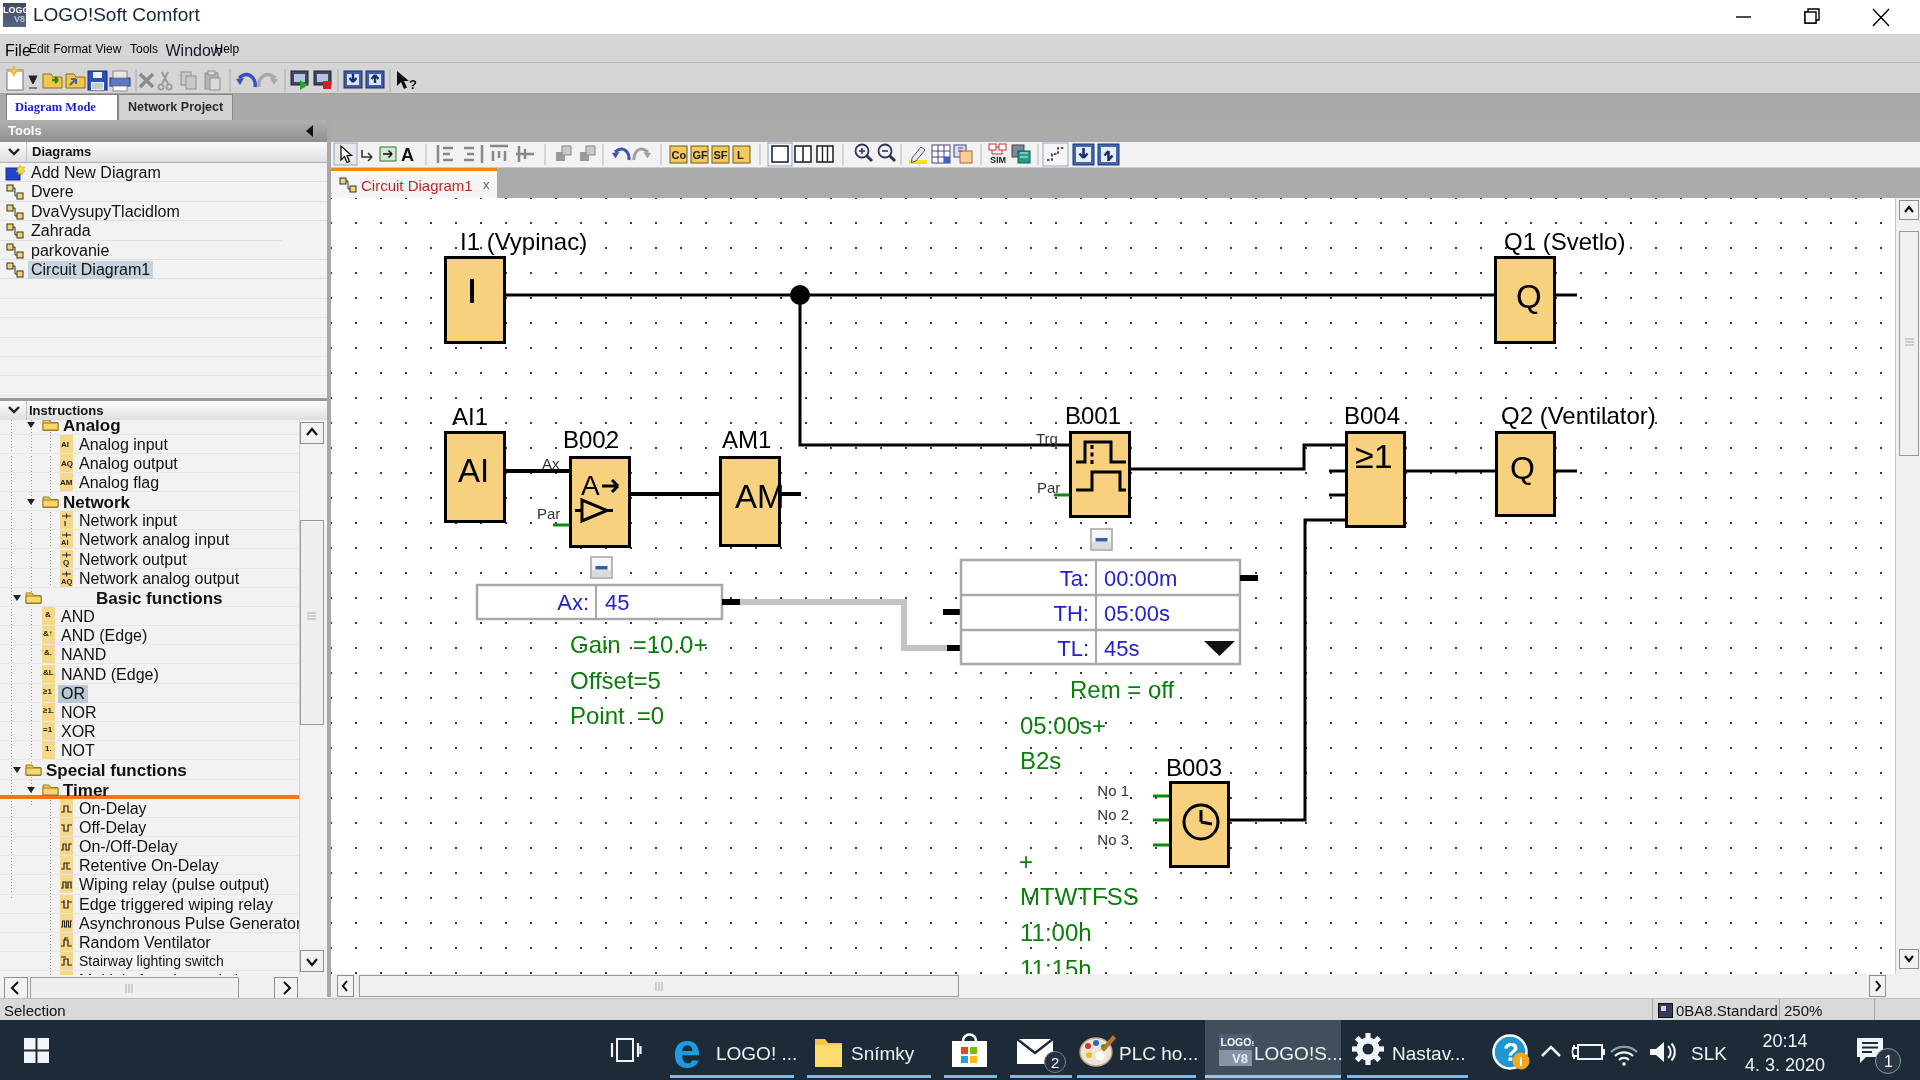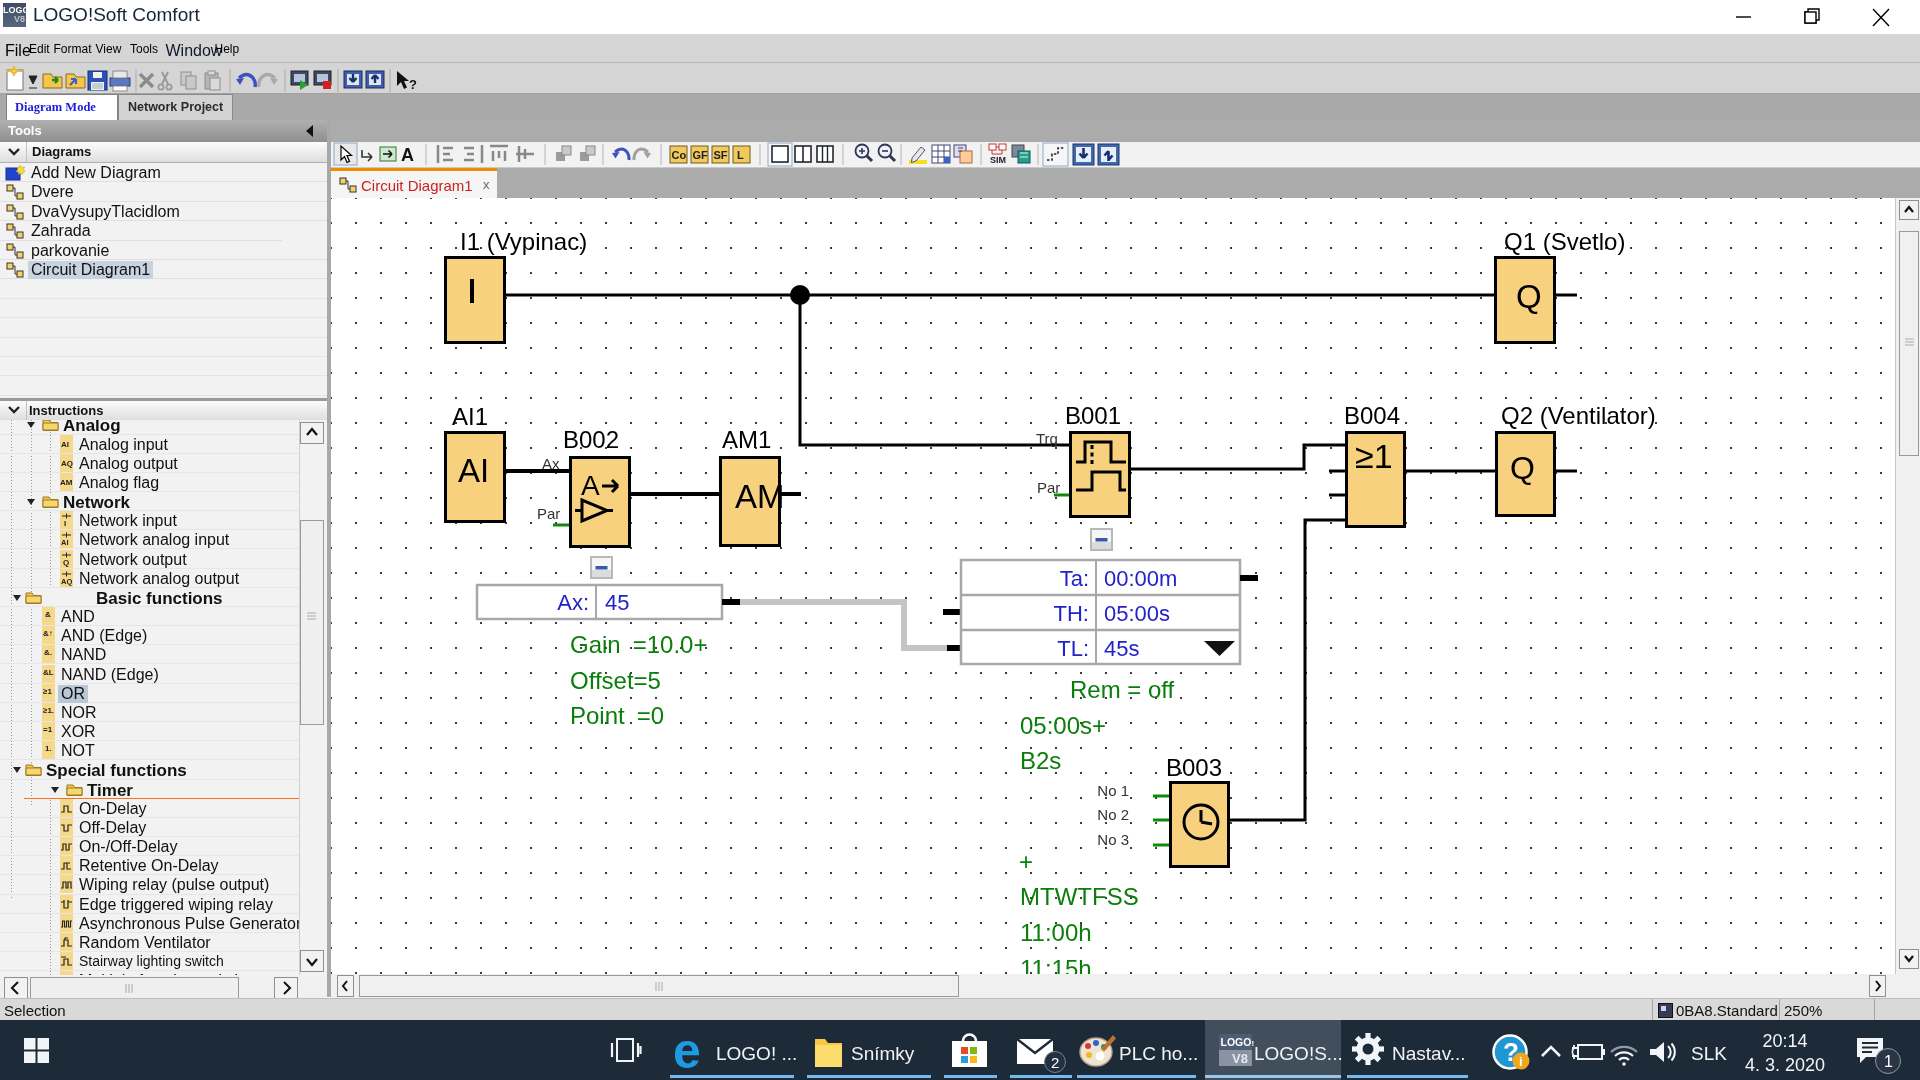--- a/index.html
+++ b/index.html
@@ -335,21 +335,21 @@
         <div class="abs nosel" style="left:58px;top:1px;font-size:16px;color:#111;padding:0 3px;">NOT</div>
       </div>
       <div class="abs" style="left:0;top:340.4px;width:300px;height:19.2px;border-bottom:1px solid #e6e6e6;box-sizing:border-box;">
         <div class="abs" style="left:13px;top:7px;width:0;height:0;border-top:6px solid #222;border-left:4.5px solid transparent;border-right:4.5px solid transparent;"></div>
         <div class="abs" style="left:25px;top:2px;"><svg width="17" height="14" style="vertical-align:top;">
             <path d="M1 3 h6 l2 2.5 h7 v8 h-15 z" fill="#f3c84f" stroke="#9b7b22"></path>
             <path d="M1 6 h15 v7 h-15 z" fill="#f8d66e" stroke="#9b7b22"></path>
           </svg></div>
         <div class="abs nosel" style="left:46px;top:1px;font-size:17px;font-weight:bold;color:#111;">Special functions</div>
       </div>
-      <div class="abs" style="left:0;top:359.5px;width:300px;height:19.2px;border-bottom:1px solid #f97316;box-sizing:border-box;margin-left:24px;">
+      <div class="abs" style="left:0;top:359.5px;width:300px;height:19.2px;border-bottom:4px solid #f97316;box-sizing:border-box;">
         <div class="abs" style="left:27px;top:7px;width:0;height:0;border-top:6px solid #222;border-left:4.5px solid transparent;border-right:4.5px solid transparent;"></div>
         <div class="abs" style="left:42px;top:2px;"><svg width="17" height="14" style="vertical-align:top;">
             <path d="M1 3 h6 l2 2.5 h7 v8 h-15 z" fill="#f3c84f" stroke="#9b7b22"></path>
             <path d="M1 6 h15 v7 h-15 z" fill="#f8d66e" stroke="#9b7b22"></path>
           </svg></div>
         <div class="abs nosel" style="left:63px;top:1px;font-size:17px;font-weight:bold;color:#111;">Timer</div>
       </div>
       <div class="abs" style="left:0;top:378.7px;width:300px;height:19.2px;border-bottom:1px solid #e6e6e6;box-sizing:border-box;">
         <div class="abs" style="left:60px;top:0px;"><svg width="13" height="18" style="vertical-align:top;">
             <rect x="0" y="0" width="13" height="18" fill="#f6d88a"></rect>

